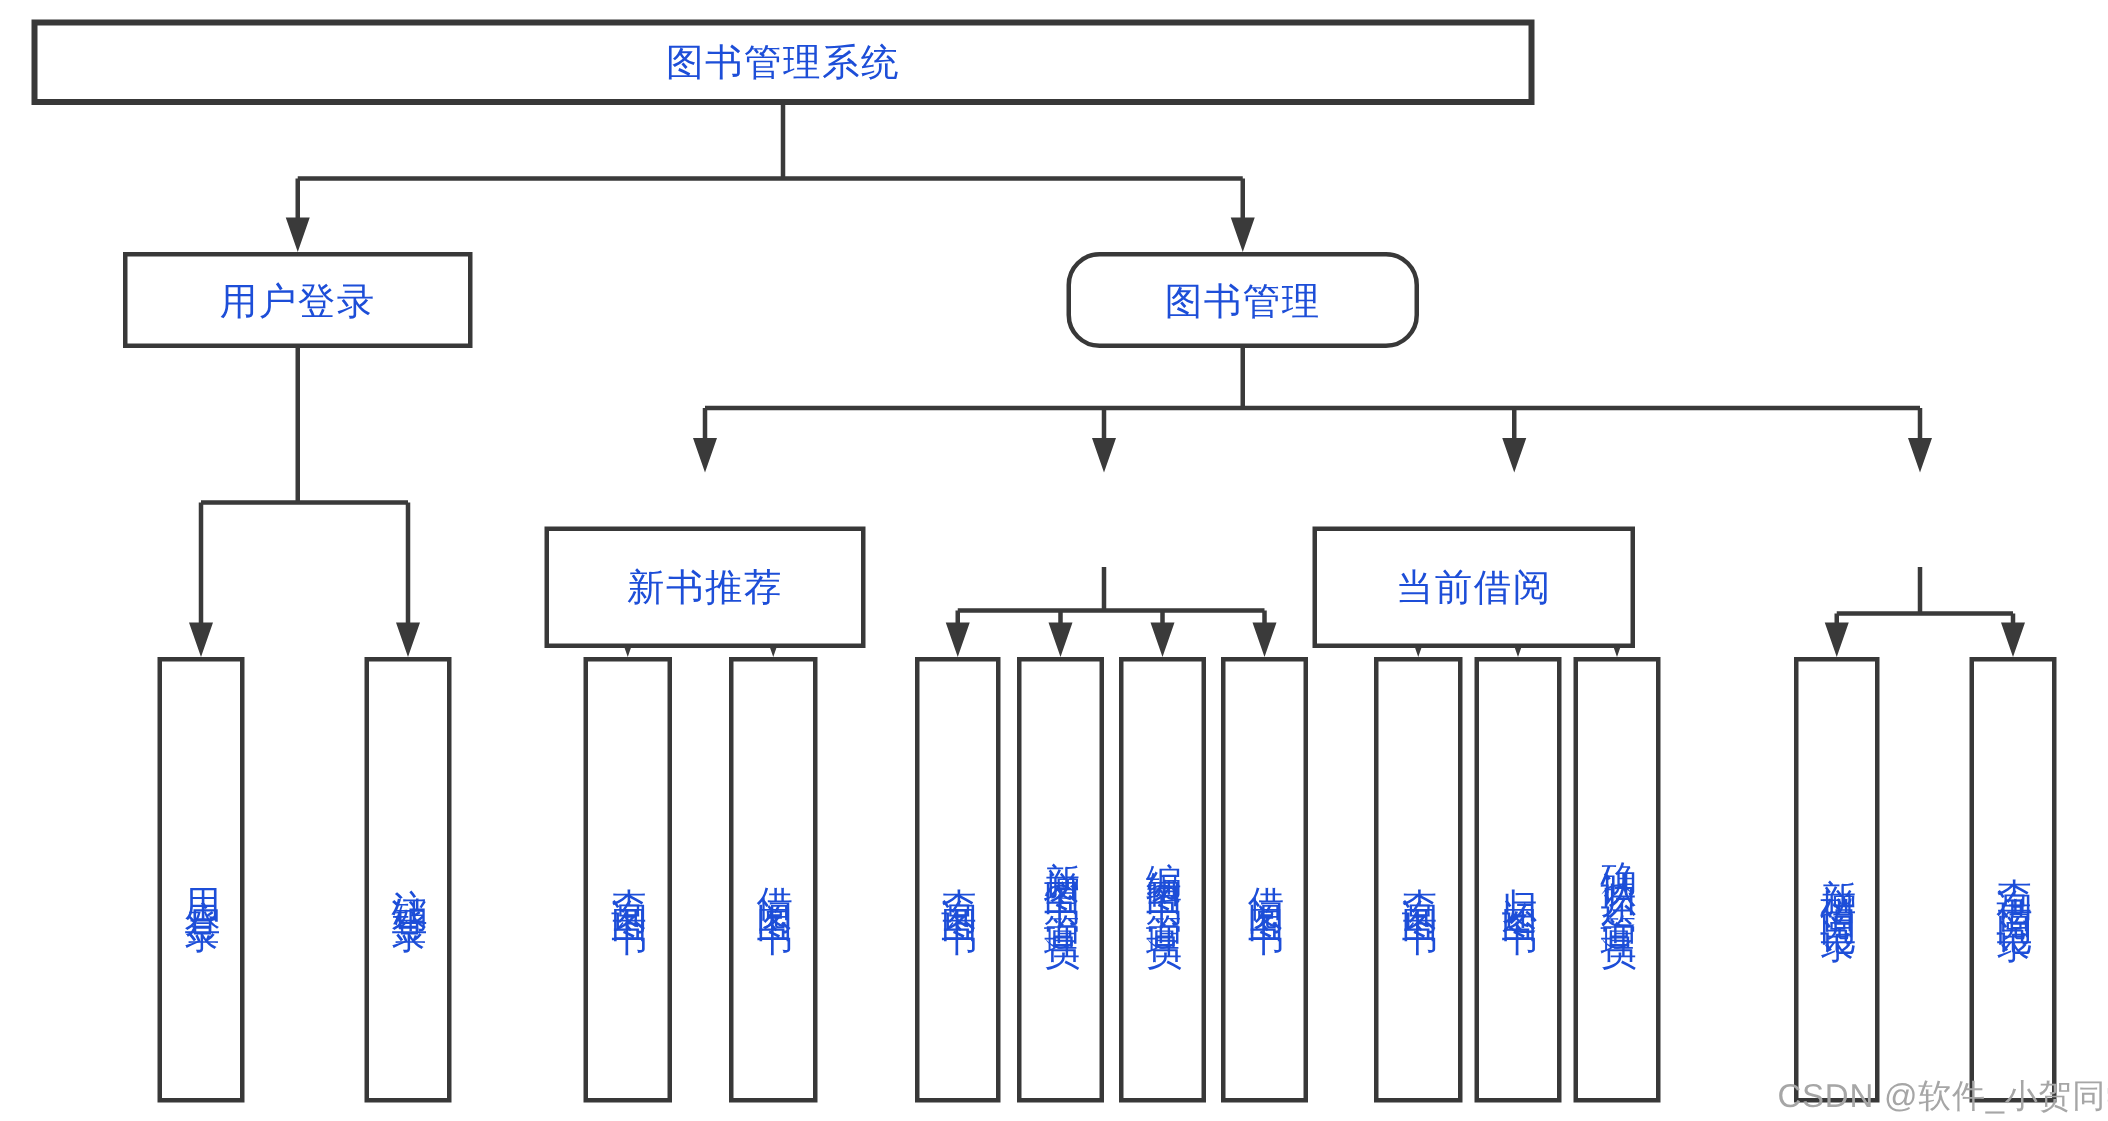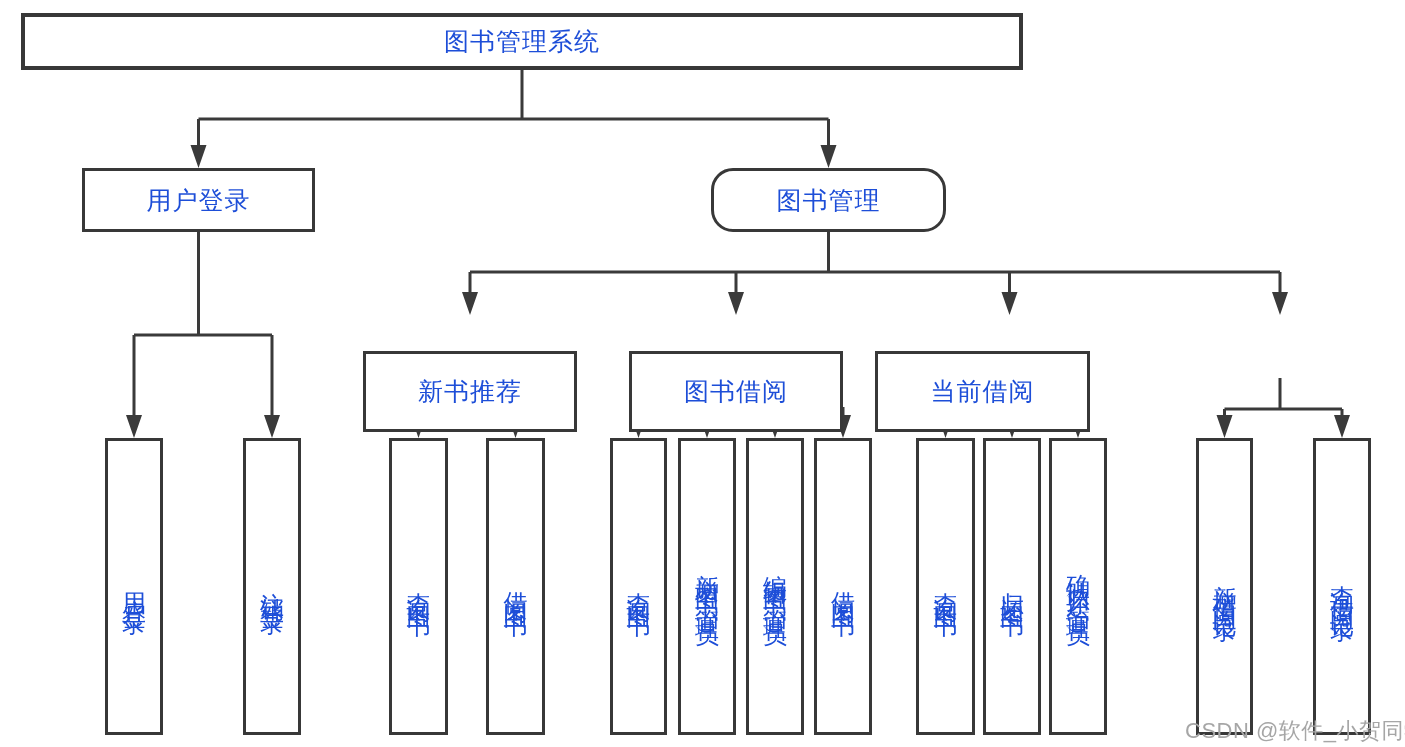--- a/index.html
+++ b/index.html
@@ -106,21 +106,20 @@
                M1334 415 L1350 415 L1342 438 Z"></path>
     </g>
   </svg>
 
   <div class="box root b-root">图书管理系统</div>
 
   <div class="box b-user">用户登录</div>
   <div class="box b-mgmt">图书管理</div>
 
   <div class="box lvl3 b-newrec">新书推荐</div>
-  <div class="box lvl3 b-borrow">图书借阅</div>
   <div class="box lvl3 b-current">当前借阅</div>
 
   <div class="box leaf b-l1">用户登录</div>
   <div class="box leaf b-l2">注销登录</div>
 
   <div class="box leaf b-l3">查询图书</div>
   <div class="box leaf b-l4">借阅图书</div>
 
   <div class="box leaf b-l5">查询图书</div>
   <div class="box leaf b-l6">新增图书（管理员）</div>

